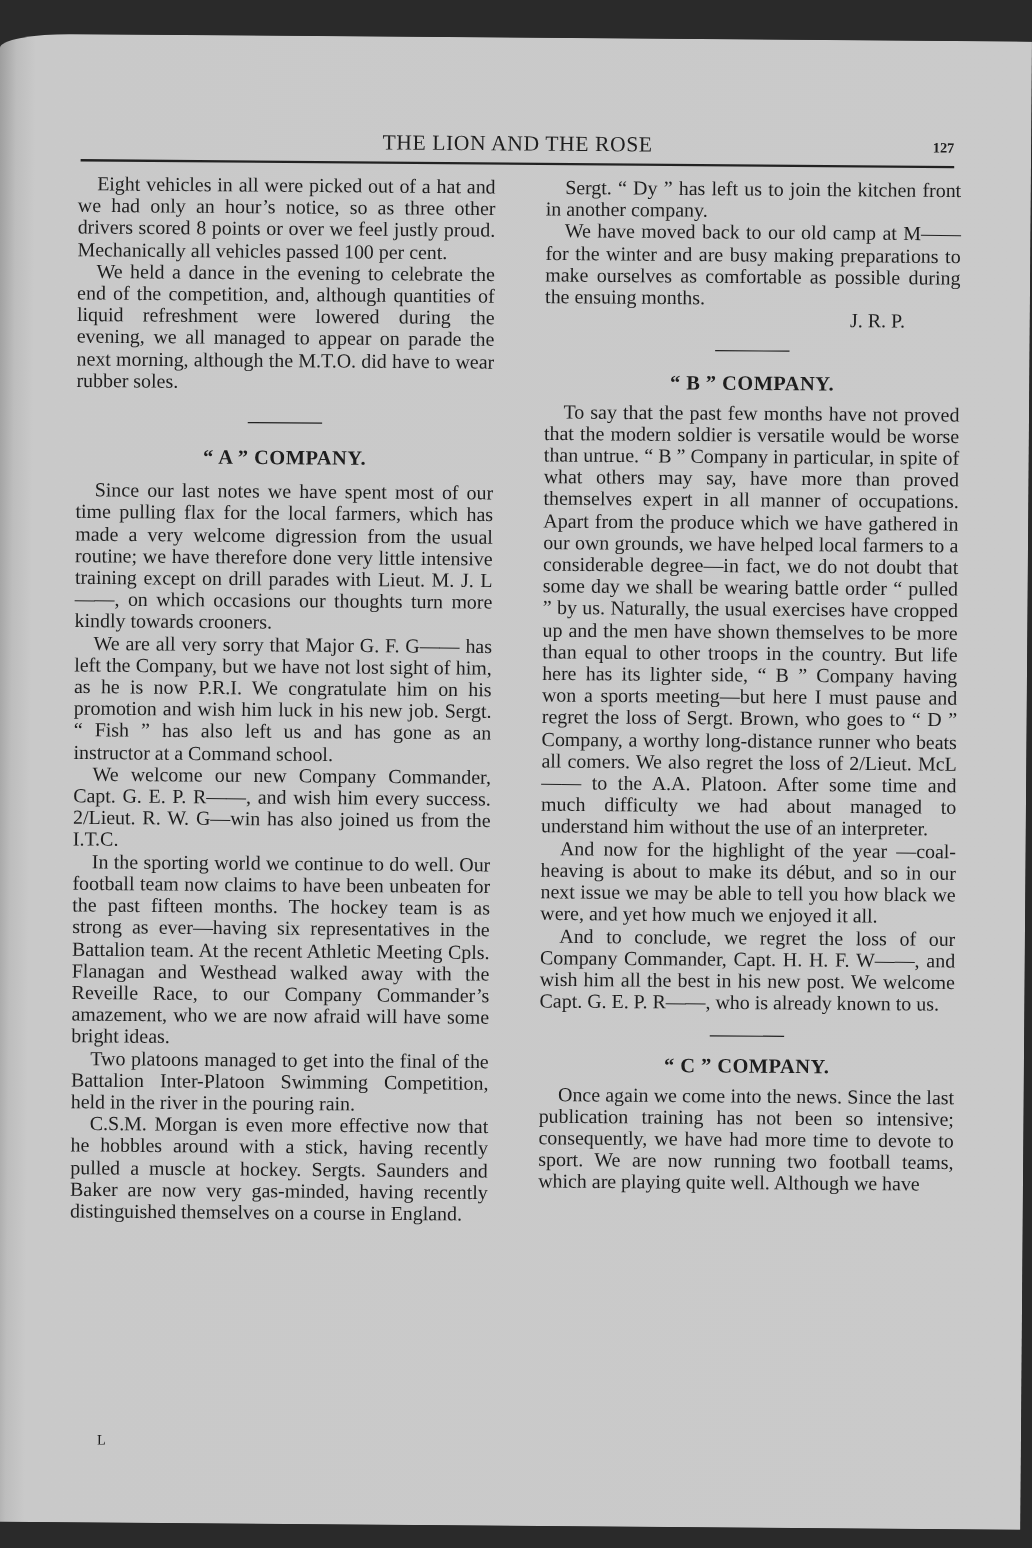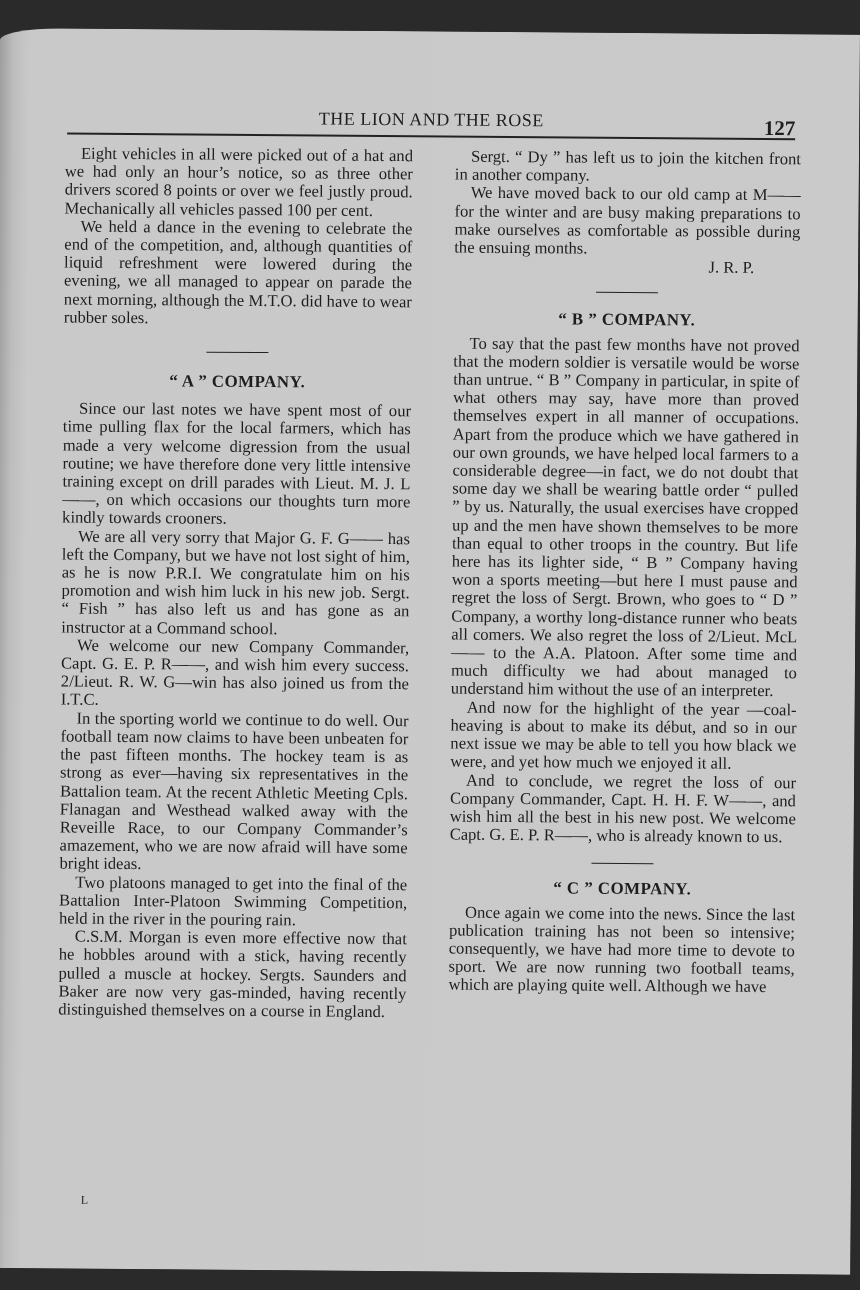--- a/index.html
+++ b/index.html
@@ -20,21 +20,21 @@
   }
   .header {
     position: absolute; left: 68px; top: 70px; width: 728px; height: 34px;
     border-bottom: 2px solid #222;
   }
   .running-title {
     position: absolute; left: 0; right: 0; top: 8px; text-align: center;
     font-size: 18px; letter-spacing: 0.5px;
   }
   .page-number {
-    position: absolute; right: 0; top: 12px; font-size: 21px; font-weight: bold;
+    position: absolute; right: 0; top: 12px; font-size: 12px; font-weight: bold;
   }
   .col {
     position: absolute; top: 116px; font-size: 16.6px; line-height: 18.2px;
     text-align: justify; hyphens: none;
   }
   .col-left { left: 66px; width: 348px; }
   .col-right { left: 456px; width: 346px; }
   .col p { margin: 0; text-indent: 16px; }
   .sig { text-align: right; padding-right: 46px; margin: 6px 0 0 0; }
   .rule { width: 62px; height: 0; border-top: 1.6px solid #222; margin: 0 auto; }

